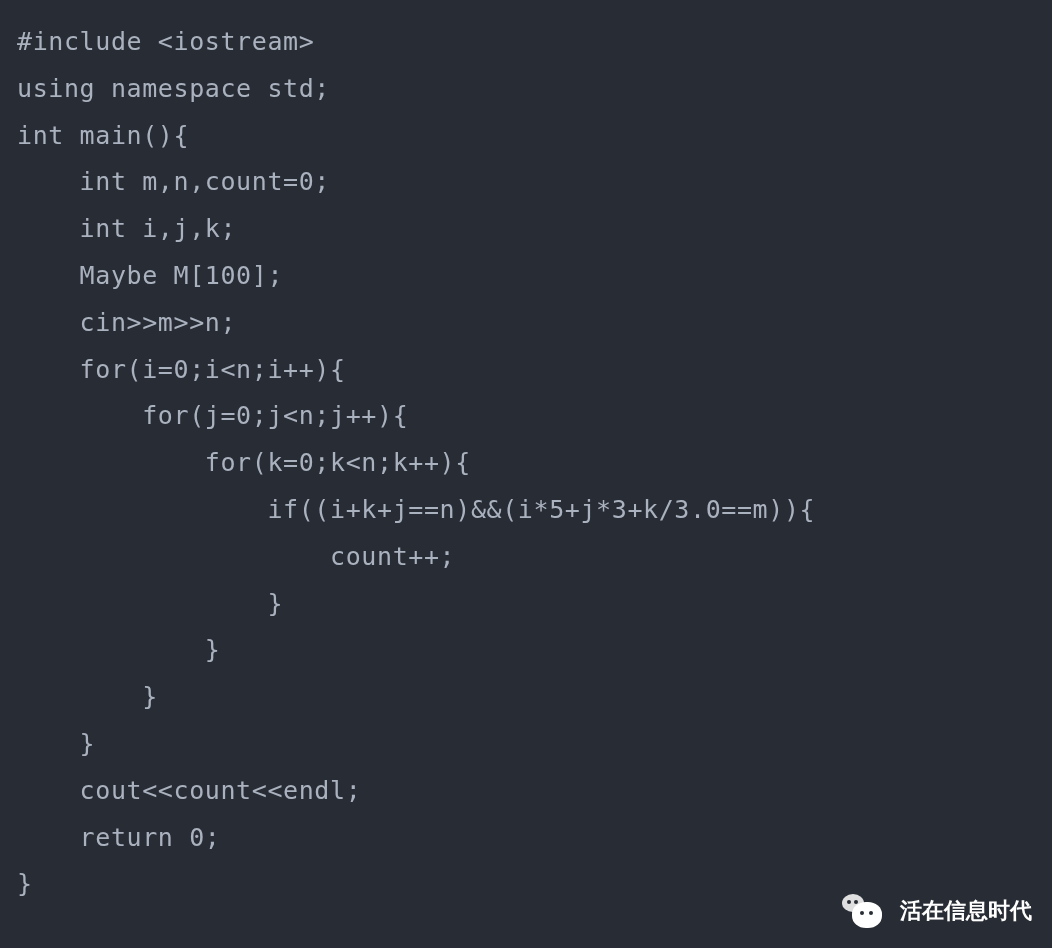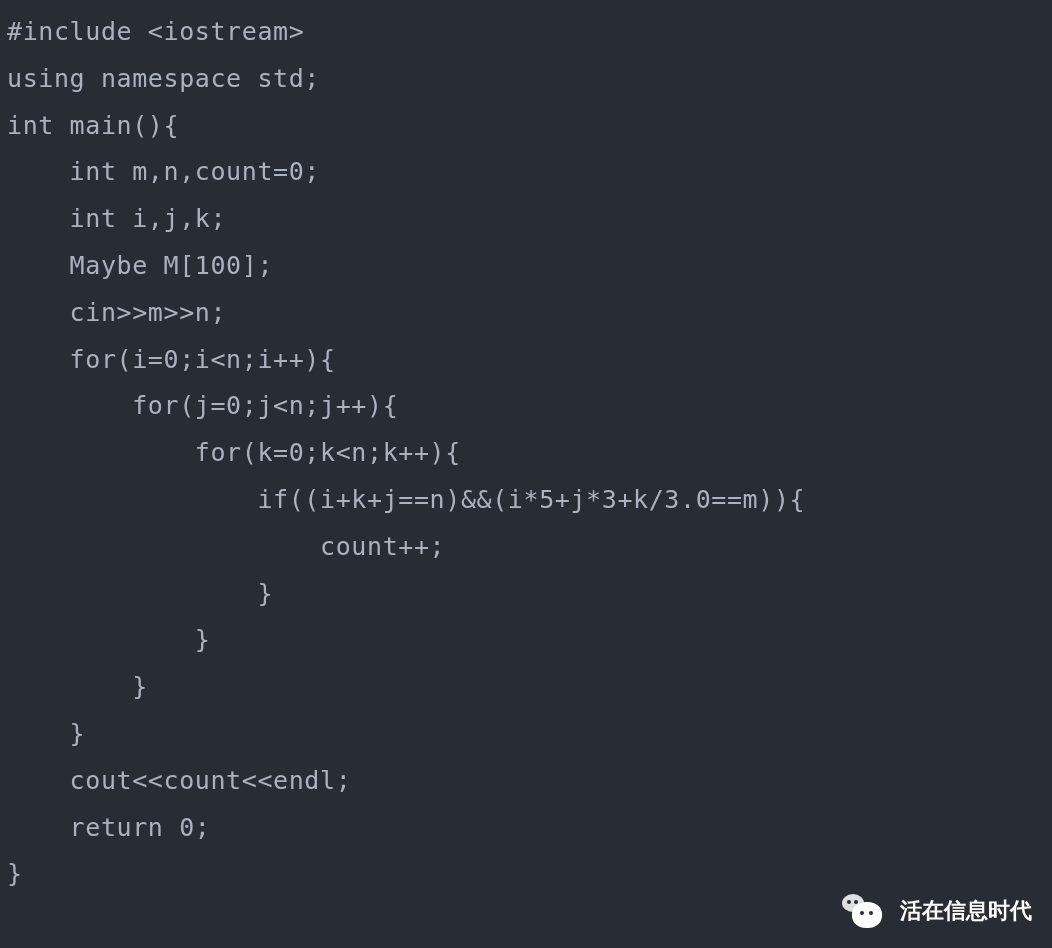--- a/index.html
+++ b/index.html
@@ -4,21 +4,21 @@
 <style>
   html, body {
     margin: 0;
     padding: 0;
     width: 1052px;
     height: 948px;
     background: #282c34;
     overflow: hidden;
   }
   pre.code {
-    margin: 3px;
+    margin: 13px;
     padding: 6px 10px 10px 4px;
     font-family: "Consolas", "Menlo", "DejaVu Sans Mono", "Courier New", monospace;
     font-size: 25px;
     line-height: 46.8px;
     letter-spacing: 0.6px;
     color: #abb2bf;
     white-space: pre;
   }
   .watermark {
     position: absolute;

